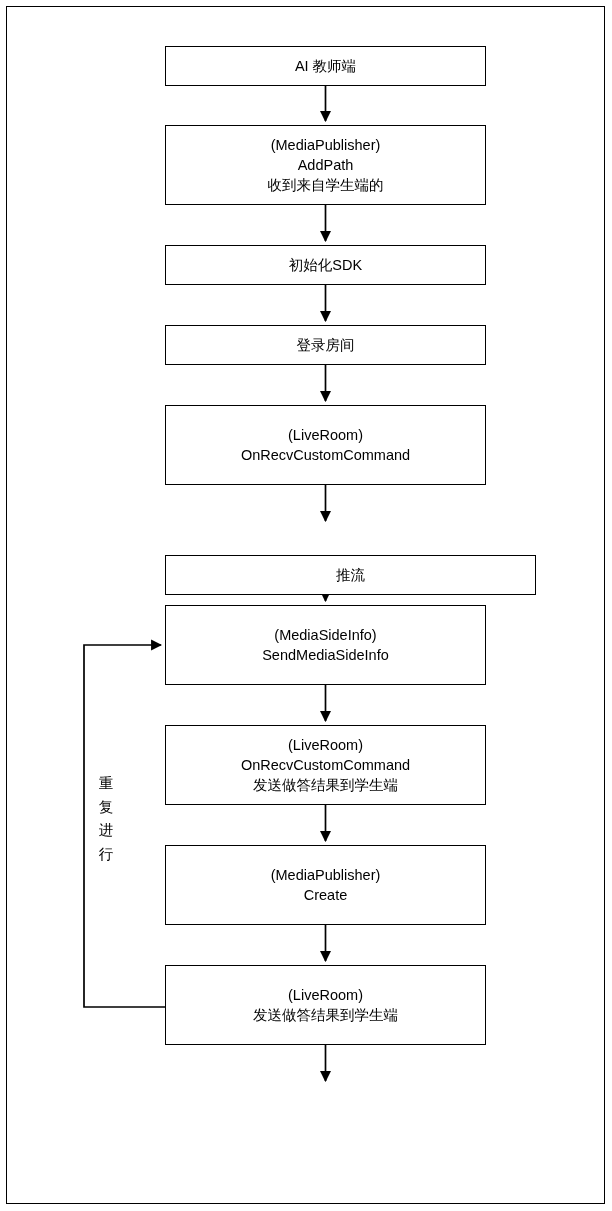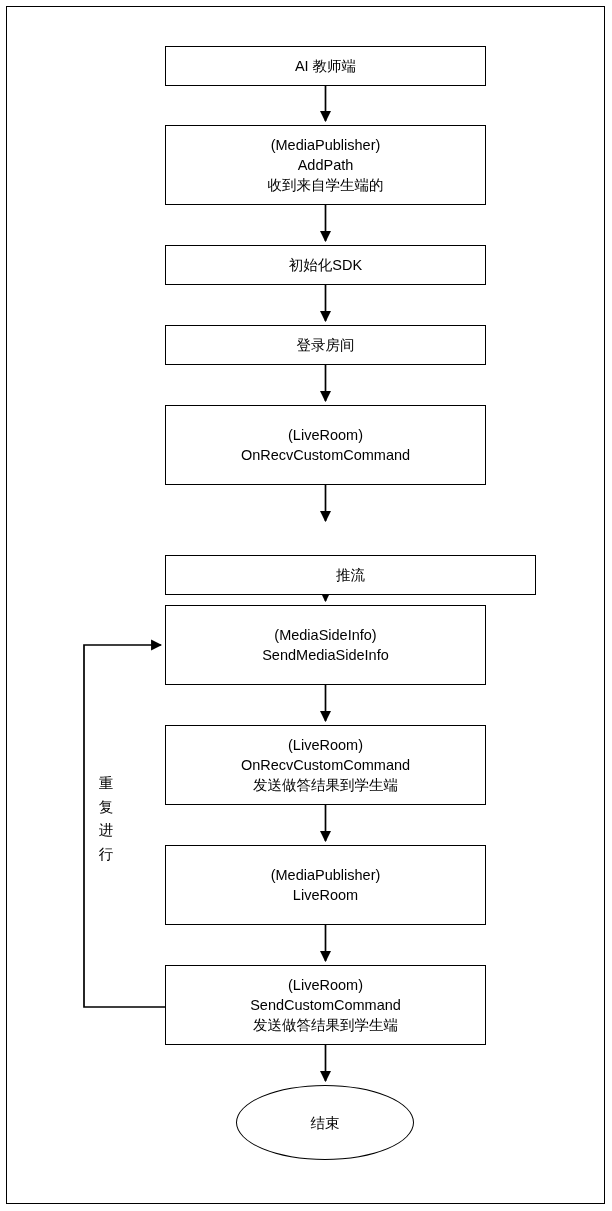--- a/index.html
+++ b/index.html
@@ -135,32 +135,28 @@
   </div>
 
   <div class="node" style="left:165px; top:725px; width:321px; height:80px;">
     <span class="line">(LiveRoom)</span>
     <span class="line">OnRecvCustomCommand</span>
     <span class="line">发送做答结果到学生端</span>
   </div>
 
   <div class="node" style="left:165px; top:845px; width:321px; height:80px;">
     <span class="line">(MediaPublisher)</span>
-    <span class="line">LiveRoom</span>
+    <span class="line">Create</span>
   </div>
 
   <div class="node" style="left:165px; top:965px; width:321px; height:80px;">
     <span class="line">(LiveRoom)</span>
-    <span class="line">SendCustomCommand</span>
     <span class="line">发送做答结果到学生端</span>
   </div>
 
-  <div class="node terminator" style="left:236px; top:1085px; width:178px; height:75px;">
-    <span class="line">结束</span>
-  </div>
 
   <div class="loop-label" style="left:95px; top:772px; width:22px;">
     <span>重</span>
     <span>复</span>
     <span>进</span>
     <span>行</span>
   </div>
 
 </div>
 

